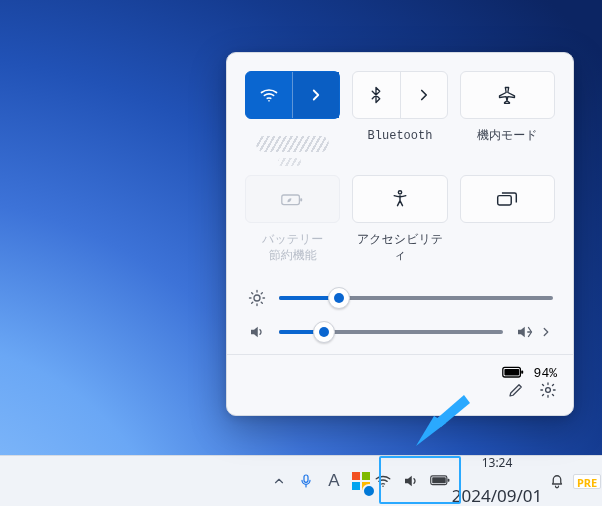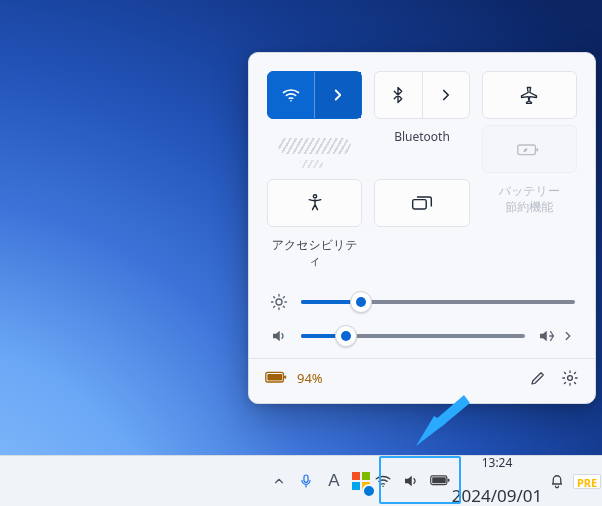--- a/index.html
+++ b/index.html
@@ -96,31 +96,32 @@
     font-size:11px;
     position:relative;
   }
   .pre-badge {
     background:#fff; border:1px solid #d6dbe3; border-radius:2px;
     padding: 2px 3px 0; line-height:1;
   }
 
   .panel {
     position: absolute;
-    right: 6px;
+    right: 28px;
     top: 52px;
     width: 348px;
     background: #f7f8fb;
     border: 1px solid #d6dbe3;
     border-radius: 10px;
     box-shadow: 0 12px 36px rgba(0,0,0,.28), 0 2px 8px rgba(0,0,0,.12);
     z-index: 25;
     padding: 18px 18px 8px;
     box-sizing: border-box;
     color:#2d3440;
+    font-family:Liberation Mono, monospace;
   }
   .tile-grid {
     display:grid;
     grid-template-columns: repeat(3, 1fr);
     column-gap: 12px;
     row-gap: 6px;
   }
   .tile {
     height: 48px;
     border-radius: 6px;
@@ -195,22 +196,22 @@
     content:""; width:10px; height:10px; border-radius:50%; background:#0a66d0;
   }
   .slider-trail {
     display:flex; align-items:center; gap:6px; color:#5a616e; font-size:14px;
   }
 
   .panel-footer {
     margin: 12px -18px 0;
     border-top:1px solid #e1e4ea;
     padding: 10px 16px 8px;
-    display:flex; align-items:flex-start; justify-content:space-between;
-    color:#a16207; font-size:13px;
+    display:flex; align-items:flex-end; justify-content:space-between;
+    color:#000000; font-size:13px;flex-direction:column;
   }
   .pf-left { display:flex; align-items:center; gap:8px; }
   .pf-right { display:flex; align-items:center; gap:14px; }
   .pf-right svg { display:block; color:#3d4452; }
 
   svg { overflow: visible; }
 </style>
 </head>
 <body>
 
@@ -252,20 +253,21 @@
     <div class="tile">
       <svg width="20" height="20" viewBox="0 0 24 24" fill="none" stroke="currentColor" stroke-width="1.6" stroke-linejoin="round">
         <path d="M10 3h4l-1 6 8 4v2l-8-1-1 5 3 2v1H9v-1l3-2-1-5-8 1v-2l8-4z"></path>
       </svg>
     </div>
 
     <div class="wifi-label-slot">
       <div class="wifi-blur"></div>
     </div>
     <div class="tile-label">Bluetooth</div>
+    <div class="tile-label">機内モード</div>
 
     <div class="tile disabled">
       <svg width="24" height="20" viewBox="0 0 30 20" fill="none" stroke="currentColor" stroke-width="1.6">
         <rect x="1" y="5" width="22" height="12" rx="2.5"></rect>
         <rect x="24" y="9" width="2.5" height="4" rx="1" fill="currentColor" stroke="none"></rect>
         <path d="M8 14c0-3 2-5 5-5 0 3-2 5-5 5z" fill="currentColor" stroke="none"></path>
       </svg>
     </div>
 
     <div class="tile">

